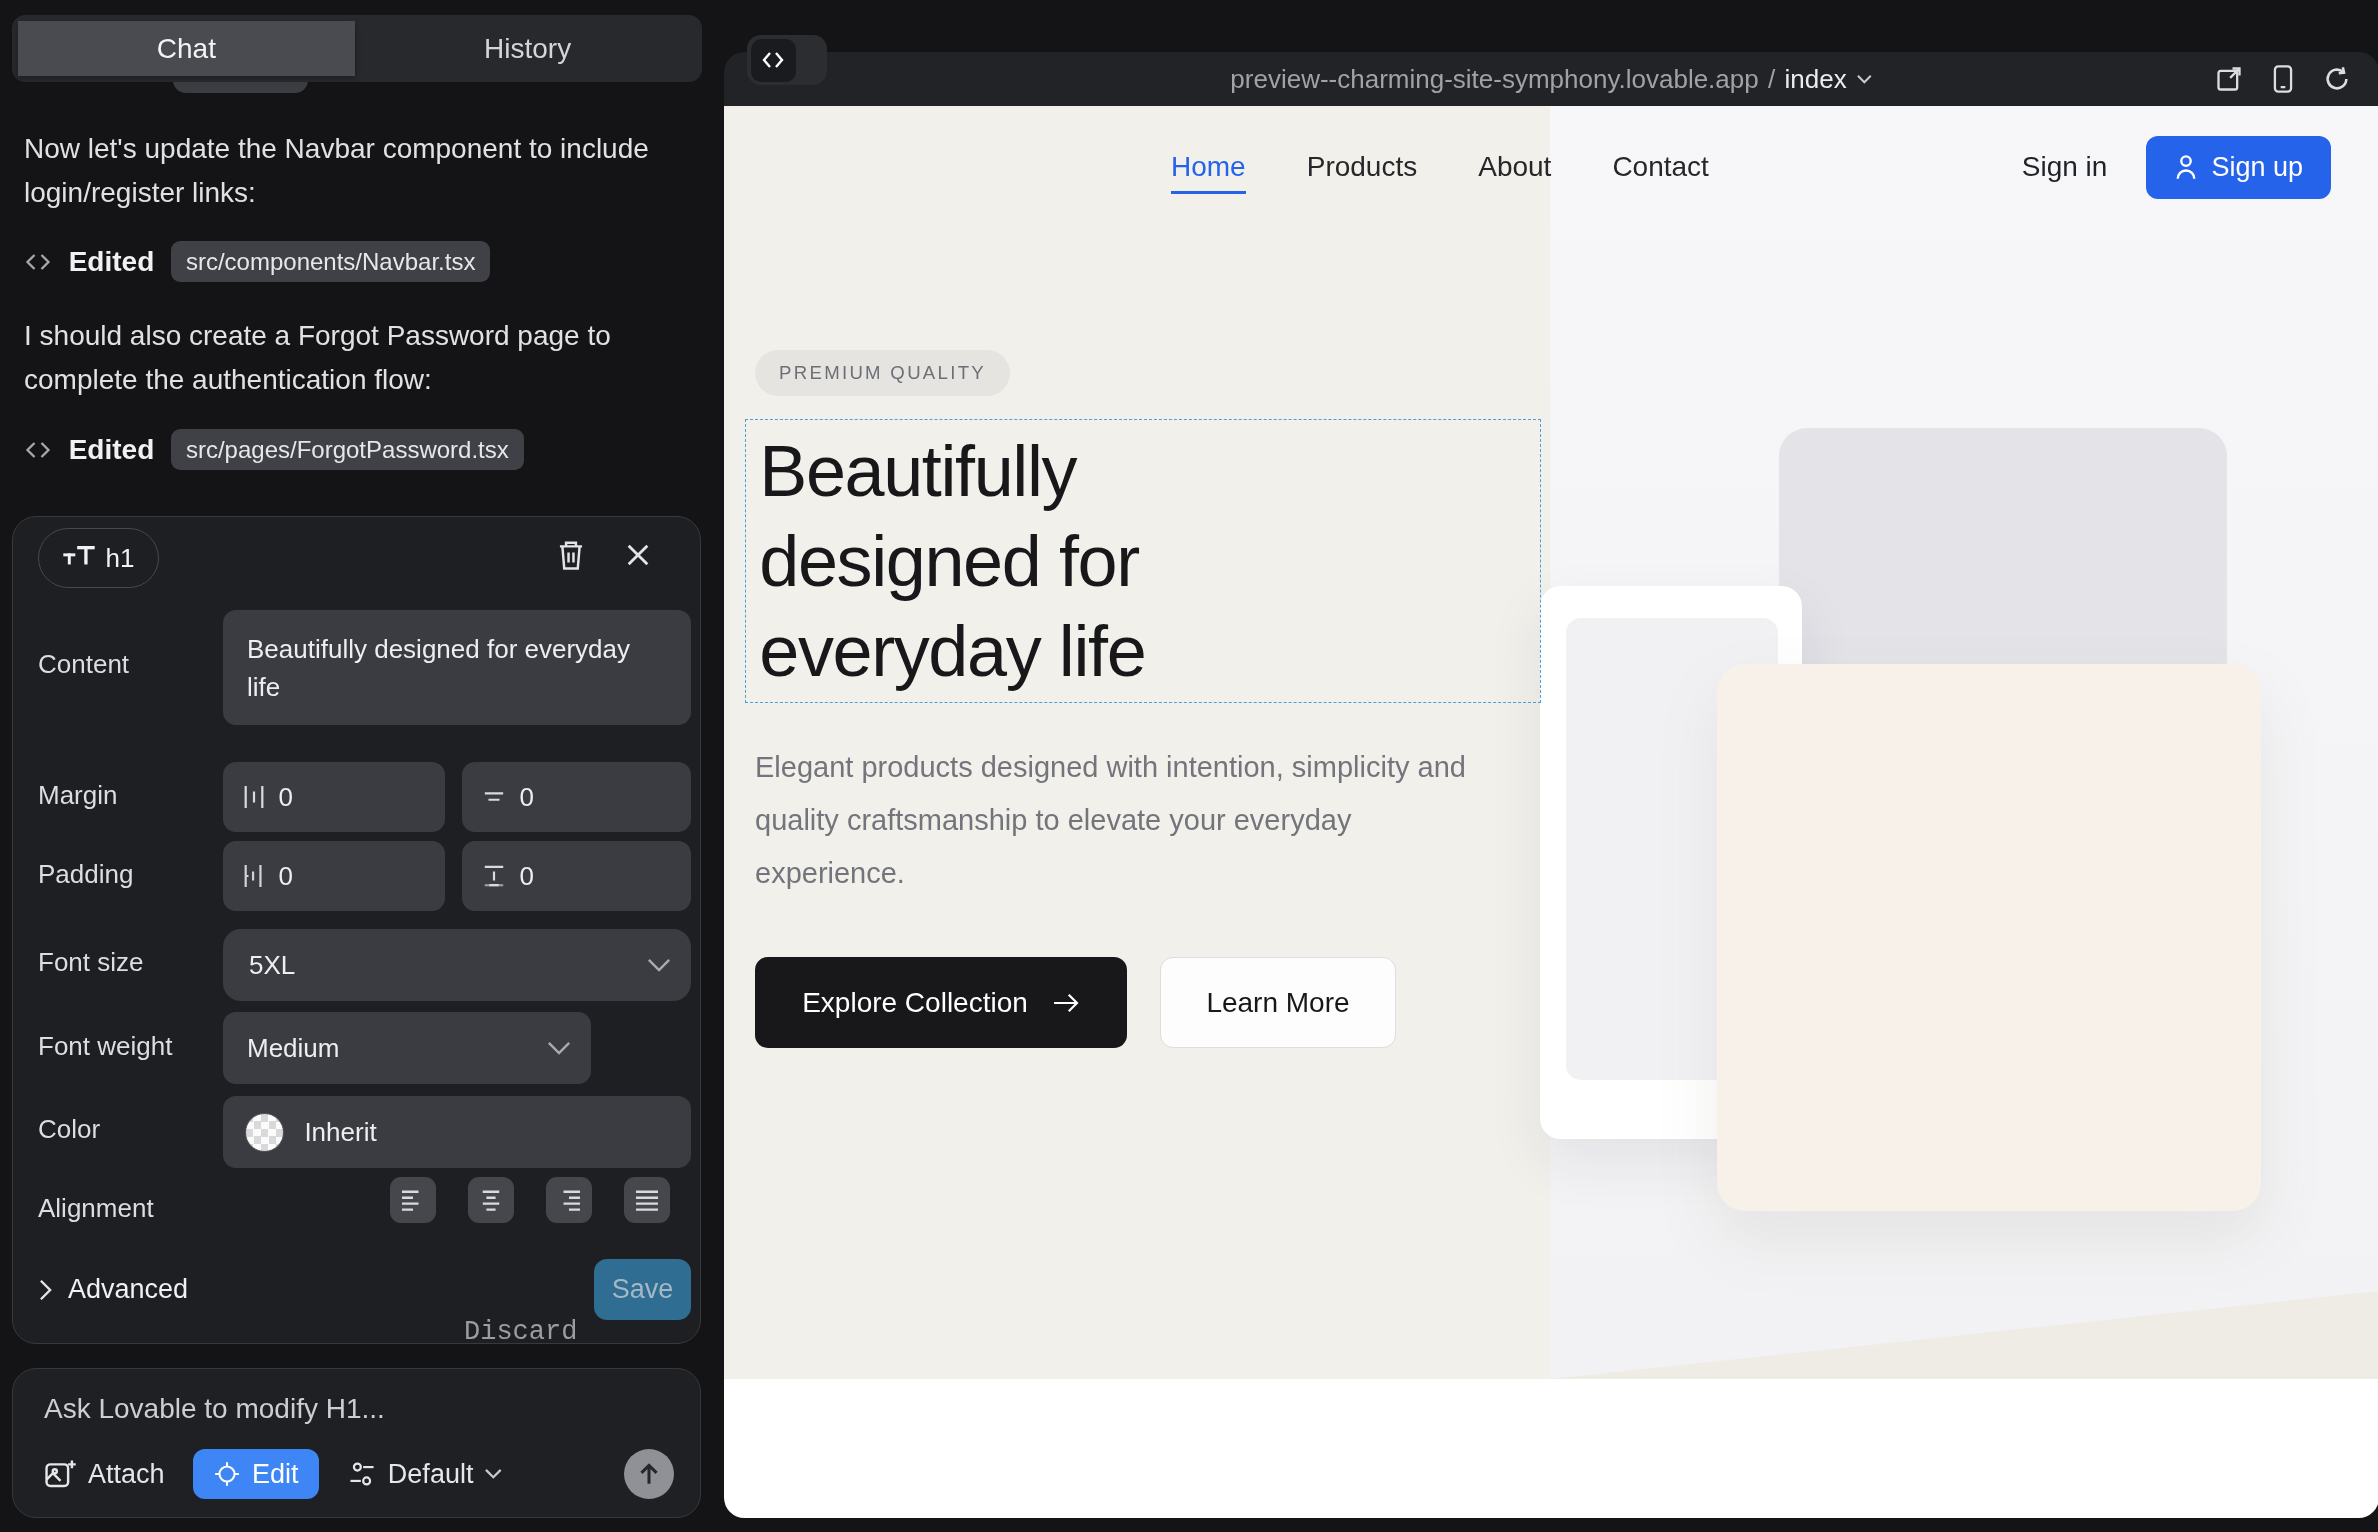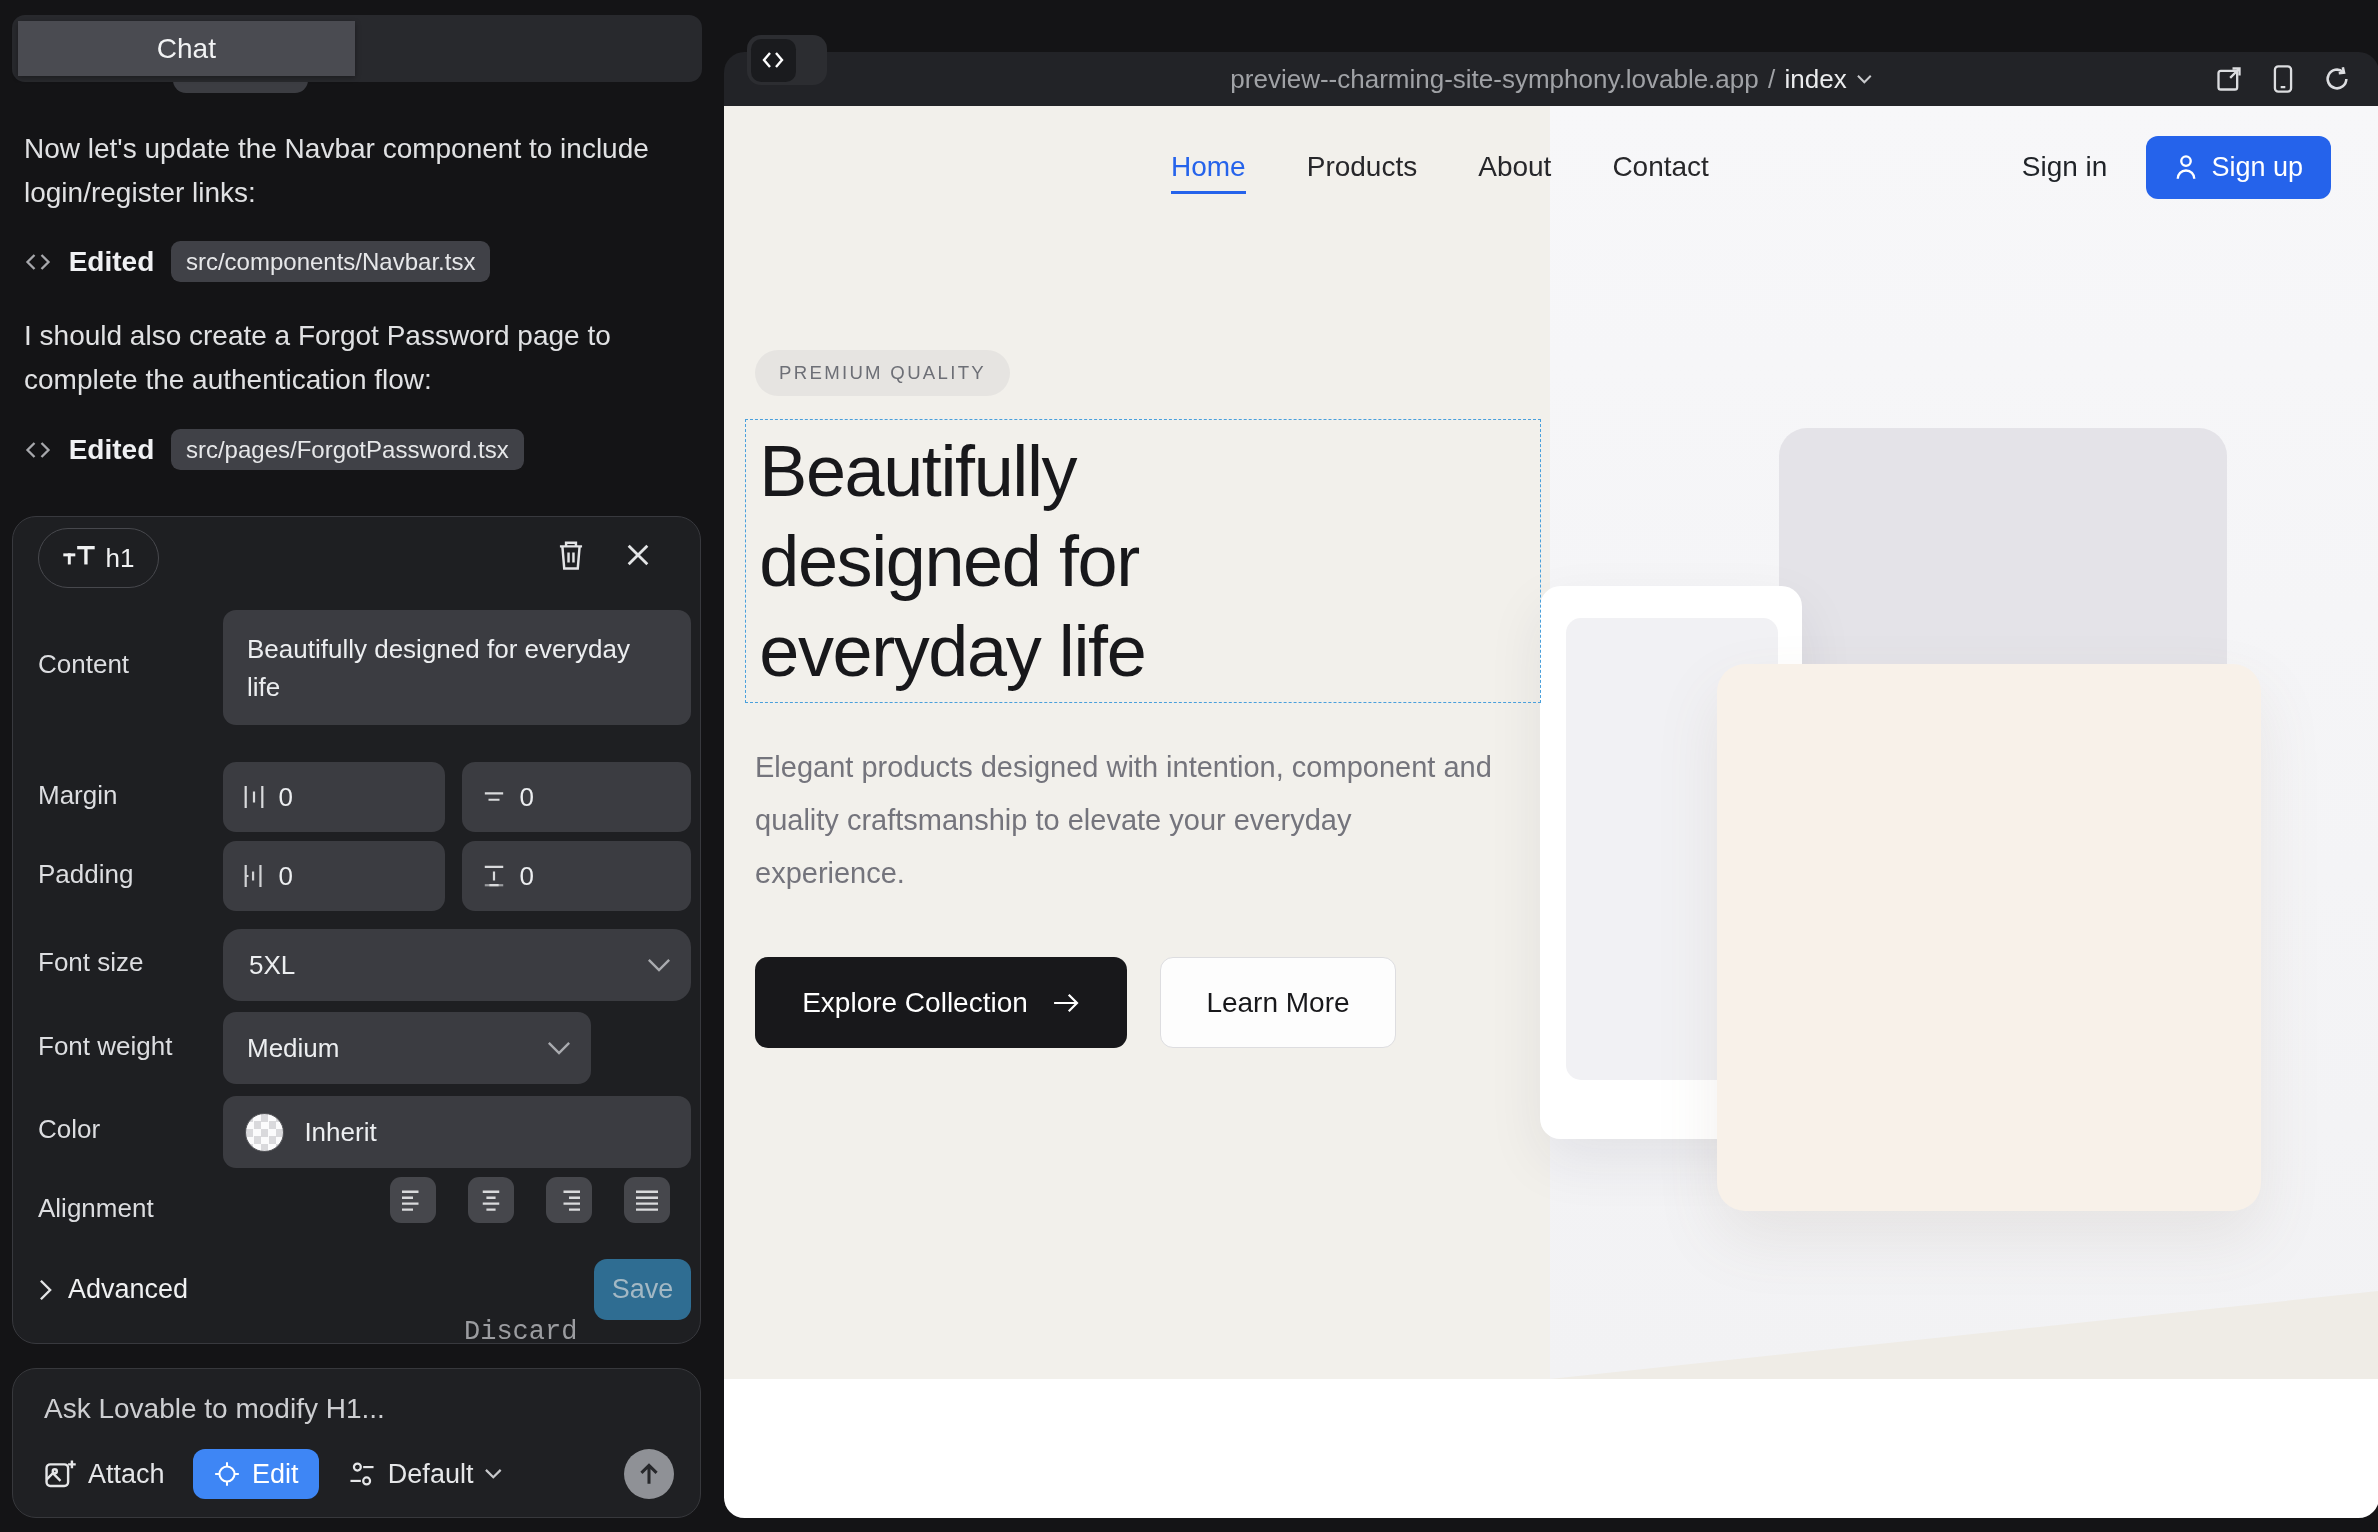--- a/index.html
+++ b/index.html
@@ -112,20 +112,21 @@
 
 <div id="left" class="abs">
 
   <div class="abs partial-pill">
       <i></i>
       <i></i>
     </div>
 
   <div class="abs tabs">
     <div class="tab active">Chat</div>
+    <div class="tab inactive">History</div>
   </div>
 
   <div class="abs msg" style="top:127px">Now let's update the Navbar component to include login/register links:</div>
 
   <div class="abs edited-row" style="top:239px">
     <span class="code-glyph">
       <svg width="28" height="28" viewBox="0 0 24 24" fill="none" stroke="currentColor" stroke-width="2">
           <polyline points="9 6 3 12 9 18"></polyline>
           <polyline points="15 6 21 12 15 18"></polyline>
         </svg>
@@ -398,21 +399,21 @@
       <div class="badge">PREMIUM QUALITY</div>
 
       <div class="sel-box">
         <div class="h1">
           <div>Beautifully</div>
           <div>designed for</div>
           <div>everyday life</div>
         </div>
       </div>
 
-      <div class="desc">Elegant products designed with intention, component and quality craftsmanship to elevate your everyday experience.</div>
+      <div class="desc">Elegant products designed with intention, simplicity and quality craftsmanship to elevate your everyday experience.</div>
 
       <div class="ctas">
         <div class="cta-dark">
           <span>Explore Collection</span>
           <span>
             <svg width="28" height="22" viewBox="0 0 30 24" fill="none" stroke="#fff" stroke-width="2.4">
                 <path d="M2 12h25M18 3l9 9-9 9"></path>
               </svg>
           </span>
         </div>

